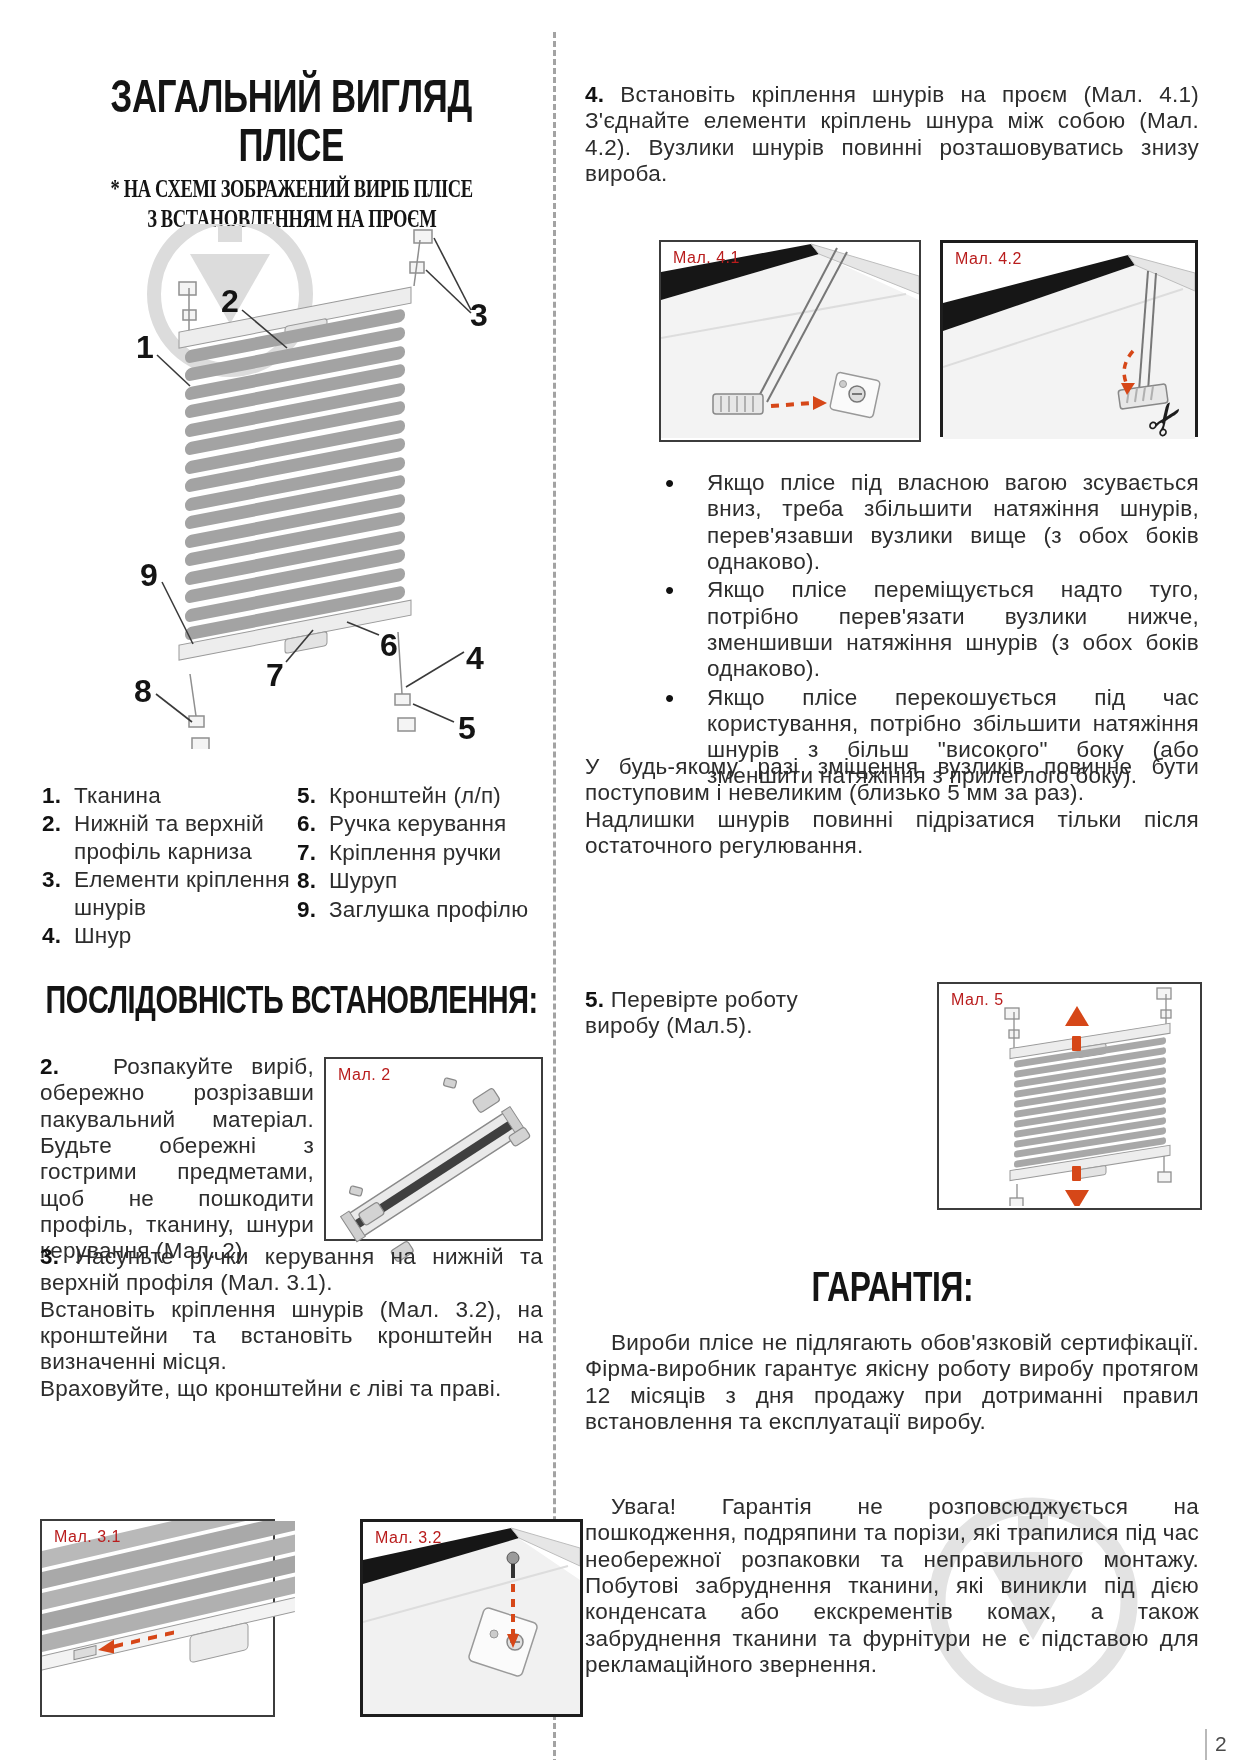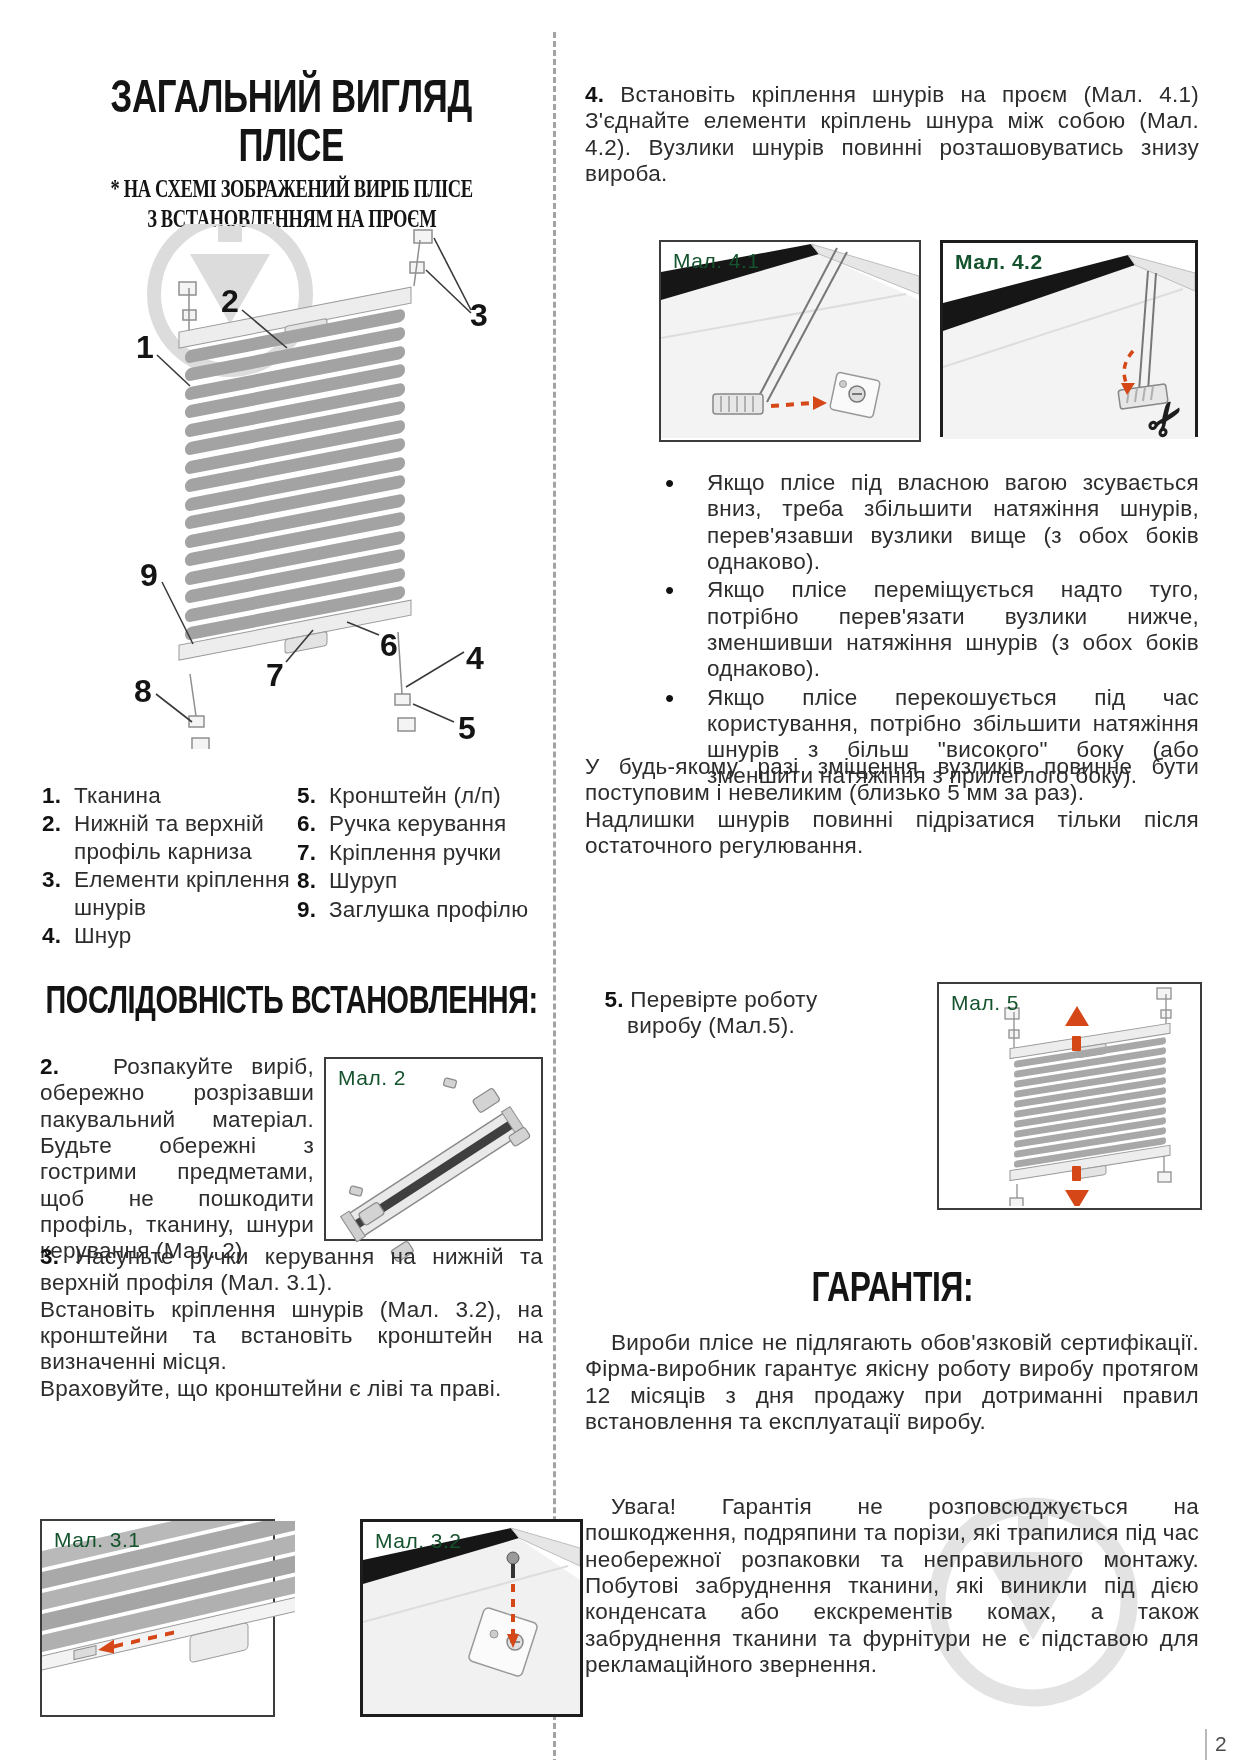--- a/index.html
+++ b/index.html
@@ -25,21 +25,21 @@
   
   .legend{position:absolute;top:750px;left:2px;width:500px;display:flex;}
   .legend-col{font-size:22.5px;line-height:1.22;letter-spacing:.2px;}
   .legend-col.l{width:255px;}
   .legend-col.r{width:245px;}
   .legend-item{display:flex;margin-bottom:1px;}
   .legend-item b{width:32px;flex:none;color:#111;}
   
   .fig{position:absolute;background:#fff;border:2px solid #3c3c3c;box-sizing:border-box;}
   .fig.thick{border-width:3px;border-color:#1d1d1d;}
-  .fig-label{position:absolute;top:7px;left:12px;font-size:21px;letter-spacing:.5px;color:#14532d;z-index:3;}
+  .fig-label{position:absolute;top:7px;left:12px;font-size:16px;letter-spacing:.5px;color:#b91c1c;z-index:3;}
   .fig svg{position:absolute;left:0;top:0;}
   
   .bullet-item{position:relative;padding-left:122px;margin-bottom:2px;}
   .bullet-item .dot{position:absolute;left:80px;top:-2px;font-size:26px;color:#111;}
   
   #pagenum-rule{position:absolute;left:1205px;top:1697px;width:2px;height:63px;background:#b9b9b9;}
   #pagenum{position:absolute;left:1215px;top:1700px;font-size:21px;color:#4a4a4a;}
   .wm{position:absolute;z-index:0;}
   .abs{position:absolute;}
 </style>
@@ -280,21 +280,21 @@
         <line x1="92" y1="154" x2="92" y2="170" stroke="#b0b0b0" stroke-width="2"></line>
         <line x1="110" y1="164" x2="152" y2="161" stroke="#d64718" stroke-width="4" stroke-dasharray="8 7"></line>
         <path d="M152 154 L152 168 L166 161 Z" fill="#d64718"></path>
         <rect x="172" y="134" width="44" height="38" rx="4" transform="rotate(12 194 153)" fill="#fafafa" stroke="#999" stroke-width="1.5"></rect>
         <circle cx="196" cy="152" r="8" fill="#ddd" stroke="#777" stroke-width="1.5"></circle>
         <line x1="191" y1="152" x2="201" y2="152" stroke="#777" stroke-width="2"></line>
         <circle cx="182" cy="142" r="3.5" fill="#ccc" stroke="#999"></circle>
       </svg>
     </div>
 
-    <div class="fig thick" style="left:355px;top:208px;width:258px;height:197px;font-weight:bold;">
+    <div class="fig thick" style="left:355px;top:208px;width:258px;height:197px;">
       <div class="fig-label">Мал. 4.2</div>
       <svg width="252" height="196" viewBox="0 0 252 196">
         <polygon points="0,88 192,22 252,46 252,196 0,196" fill="#f3f3f3"></polygon>
         <polygon points="0,60 185,12 192,22 0,88" fill="#161616"></polygon>
         <polygon points="185,12 252,30 252,48 192,22" fill="#e6e6e6" stroke="#bdbdbd" stroke-width="1"></polygon>
         <line x1="0" y1="124" x2="240" y2="46" stroke="#dddddd" stroke-width="2"></line>
         <line x1="205" y1="28" x2="196" y2="148" stroke="#777" stroke-width="2"></line>
         <line x1="213" y1="30" x2="205" y2="148" stroke="#777" stroke-width="2"></line>
         <rect x="176" y="144" width="48" height="19" rx="3" transform="rotate(-8 200 153)" fill="#e7e7e7" stroke="#888" stroke-width="1.5"></rect>
         <line x1="186" y1="146" x2="184" y2="160" stroke="#b0b0b0" stroke-width="2"></line>
@@ -320,21 +320,21 @@
           <span class="dot">•</span>
           <p class="body-txt">Якщо плісе перекошується під час користування, потрібно збільшити натяжіння шнурів з більш "високого" боку (або зменшити натяжіння з прилеглого боку).</p>
         </div>
     </div>
 
     <div class="abs" style="top:722px;left:0;width:614px;">
       <p class="body-txt">У будь-якому разі зміщення вузликів повинне бути поступовим і невеликим (близько 5 мм за раз).</p>
       <p class="body-txt">Надлишки шнурів повинні підрізатися тільки після остаточного регулювання.</p>
     </div>
 
-    <p class="abs body-txt" style="top:955px;left:0;width:252px;text-align:center;"><b>5.</b> <span>Перевірте роботу виробу (Мал.5).</span></p>
+    <p class="abs body-txt" style="top:955px;left:0;width:252px;text-align:left;"><b>5.</b> <span>Перевірте роботу виробу (Мал.5).</span></p>
 
     <div class="fig" style="left:352px;top:950px;width:265px;height:228px;">
       <div class="fig-label">Мал. 5</div>
       <svg width="261" height="222" viewBox="0 0 261 222">
         <g stroke="#8f8f8f" fill="#f4f4f4" stroke-width="1.3">
           <rect x="66" y="24" width="14" height="11"></rect>
           <rect x="70" y="46" width="10" height="8"></rect>
           <line x1="75" y1="28" x2="75" y2="66" fill="none"></line>
           <rect x="218" y="4" width="14" height="11"></rect>
           <rect x="222" y="26" width="10" height="8"></rect>

